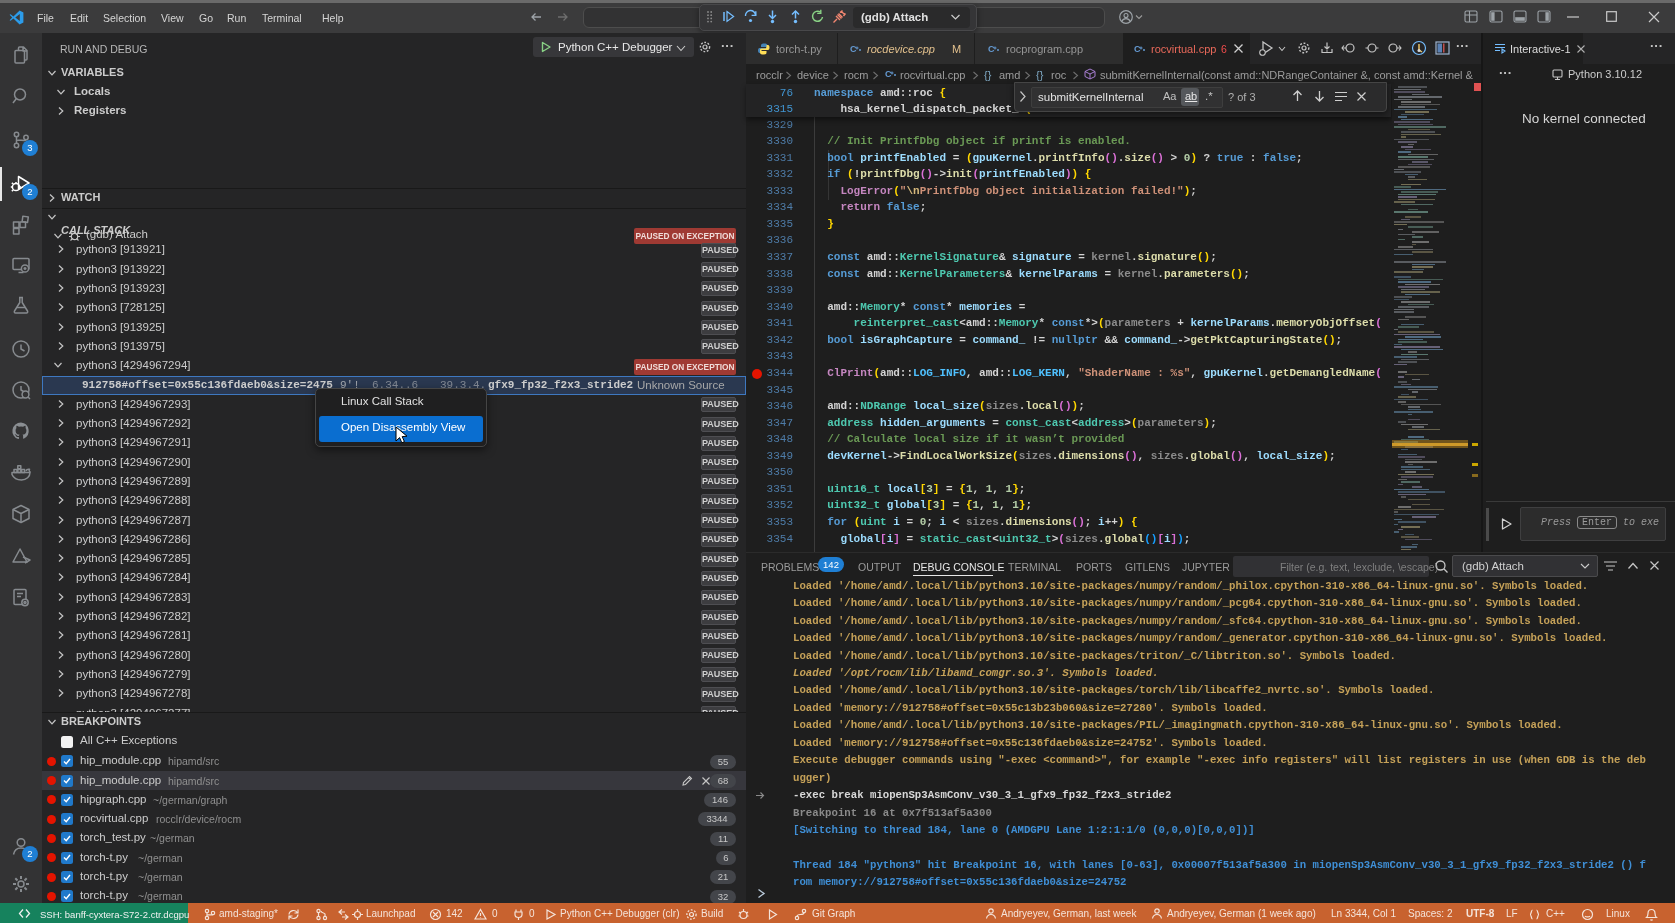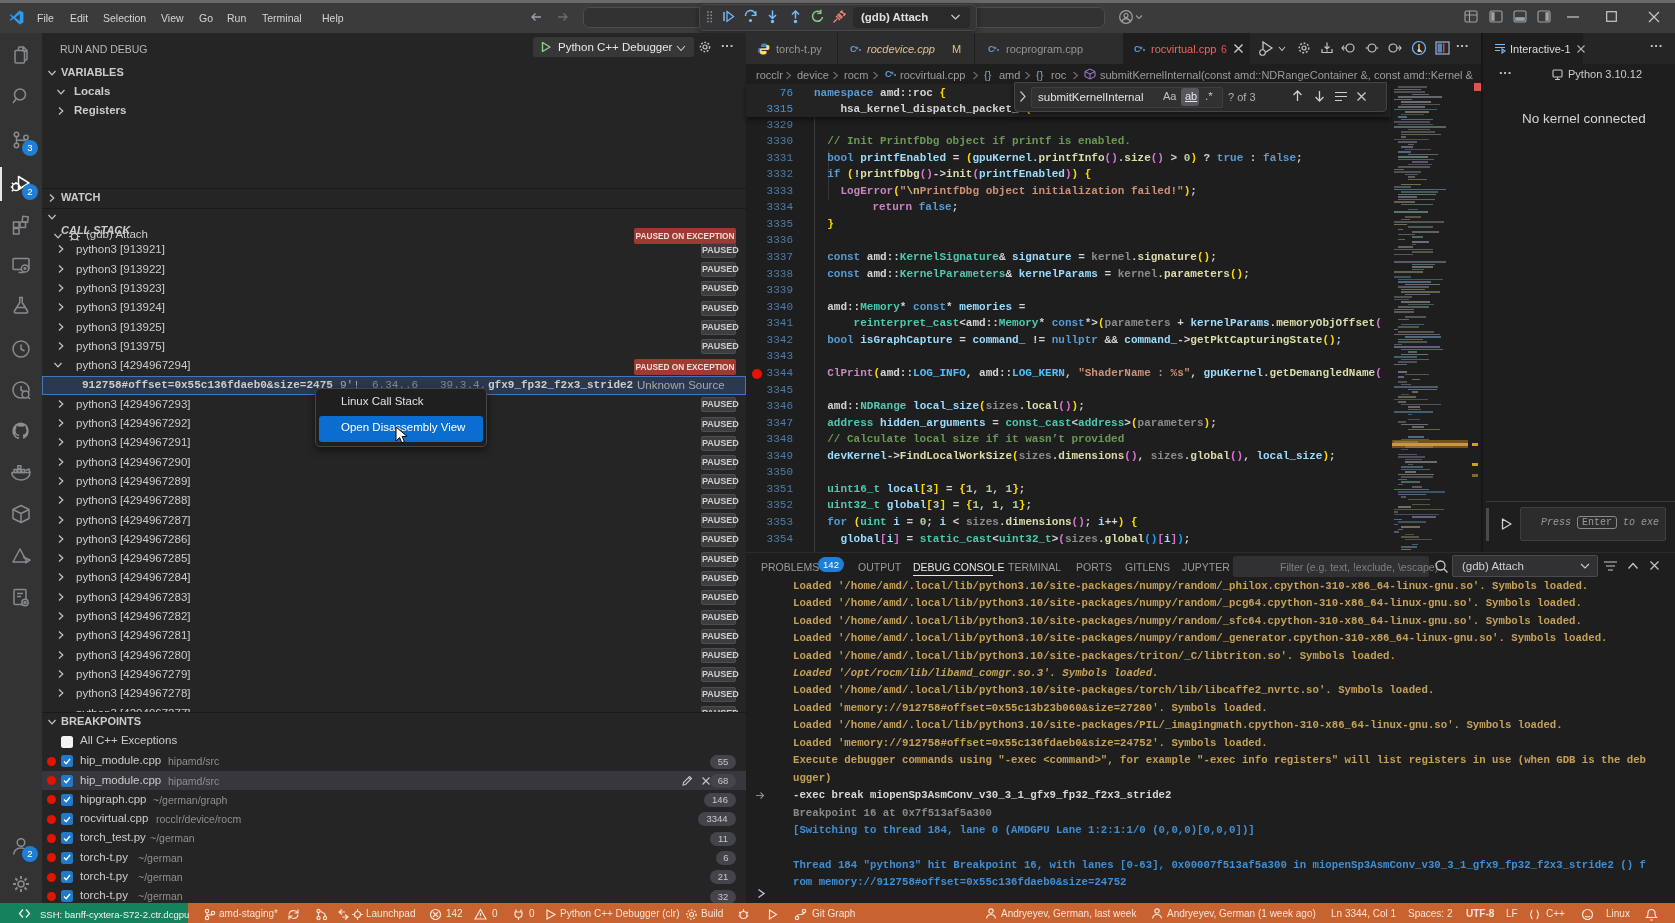--- a/index.html
+++ b/index.html
@@ -245,21 +245,21 @@
 <div class="ab" style="left:76px;top:262.6px;font-size:11.5px;color:#cccccc;font-weight:normal;white-space:pre;">python3 [913922]</div>
 <div class="ab" style="left:701px;top:262.1px;width:35px;height:15px;background:#3d3d40;border:1px solid #4e4e52;border-radius:2px;color:#cfcfcf;font-size:9px;font-weight:bold;line-height:13px;text-align:center;">PAUSED</div>
 <svg class="ab" style="left:56px;top:282.9px" width="10" height="10" viewBox="0 0 10 10" fill="none">
       <path d="M3 1.5 L6.8 5 L3 8.5" stroke="#c5c5c5" stroke-width="1.2"></path>
     </svg>
 <div class="ab" style="left:76px;top:281.9px;font-size:11.5px;color:#cccccc;font-weight:normal;white-space:pre;">python3 [913923]</div>
 <div class="ab" style="left:701px;top:281.4px;width:35px;height:15px;background:#3d3d40;border:1px solid #4e4e52;border-radius:2px;color:#cfcfcf;font-size:9px;font-weight:bold;line-height:13px;text-align:center;">PAUSED</div>
 <svg class="ab" style="left:56px;top:302.2px" width="10" height="10" viewBox="0 0 10 10" fill="none">
       <path d="M3 1.5 L6.8 5 L3 8.5" stroke="#c5c5c5" stroke-width="1.2"></path>
     </svg>
-<div class="ab" style="left:76px;top:301.2px;font-size:11.5px;color:#cccccc;font-weight:normal;white-space:pre;">python3 [913924]</div>
+<div class="ab" style="left:76px;top:301.2px;font-size:11.5px;color:#cccccc;font-weight:normal;white-space:pre;">python3 [728125]</div>
 <div class="ab" style="left:701px;top:300.7px;width:35px;height:15px;background:#3d3d40;border:1px solid #4e4e52;border-radius:2px;color:#cfcfcf;font-size:9px;font-weight:bold;line-height:13px;text-align:center;">PAUSED</div>
 <svg class="ab" style="left:56px;top:321.5px" width="10" height="10" viewBox="0 0 10 10" fill="none">
       <path d="M3 1.5 L6.8 5 L3 8.5" stroke="#c5c5c5" stroke-width="1.2"></path>
     </svg>
 <div class="ab" style="left:76px;top:320.5px;font-size:11.5px;color:#cccccc;font-weight:normal;white-space:pre;">python3 [913925]</div>
 <div class="ab" style="left:701px;top:320px;width:35px;height:15px;background:#3d3d40;border:1px solid #4e4e52;border-radius:2px;color:#cfcfcf;font-size:9px;font-weight:bold;line-height:13px;text-align:center;">PAUSED</div>
 <svg class="ab" style="left:56px;top:340.8px" width="10" height="10" viewBox="0 0 10 10" fill="none">
       <path d="M3 1.5 L6.8 5 L3 8.5" stroke="#c5c5c5" stroke-width="1.2"></path>
     </svg>
 <div class="ab" style="left:76px;top:339.8px;font-size:11.5px;color:#cccccc;font-weight:normal;white-space:pre;">python3 [913975]</div>
@@ -556,21 +556,21 @@
       <div class="cl" style="top:34.5px;left:68px;"></div>
       <div class="ln" style="top:51.065px;left:0;width:47px;">3330</div>
       <div class="cl" style="top:51.065px;left:68px;">  <span class="c">// Init PrintfDbg object if printf is enabled.</span></div>
       <div class="ln" style="top:67.63px;left:0;width:47px;">3331</div>
       <div class="cl" style="top:67.63px;left:68px;">  <span class="k">bool</span> <span class="v">printfEnabled</span> <span class="w">=</span> <span class="b1">(</span><span class="v">gpuKernel</span><span class="w">.</span><span class="f">printfInfo</span><span class="b2">()</span><span class="w">.</span><span class="f">size</span><span class="b2">()</span> <span class="w">&gt;</span> <span class="n">0</span><span class="b1">)</span> <span class="w">?</span> <span class="k">true</span> <span class="w">:</span> <span class="k">false</span><span class="w">;</span></div>
       <div class="ln" style="top:84.195px;left:0;width:47px;">3332</div>
       <div class="cl" style="top:84.195px;left:68px;">  <span class="k">if</span> <span class="b1">(</span><span class="w">!</span><span class="f">printfDbg</span><span class="b2">()</span><span class="w">-&gt;</span><span class="f">init</span><span class="b2">(</span><span class="v">printfEnabled</span><span class="b2">)</span><span class="b1">)</span> <span class="b1">{</span></div>
       <div class="ln" style="top:100.76px;left:0;width:47px;">3333</div>
       <div class="cl" style="top:100.76px;left:68px;">    <span class="p">LogError</span><span class="b1">(</span><span class="s">"</span><span class="e">\n</span><span class="s">PrintfDbg object initialization failed!"</span><span class="b1">)</span><span class="w">;</span></div>
       <div class="ln" style="top:117.325px;left:0;width:47px;">3334</div>
-      <div class="cl" style="top:117.325px;left:68px;padding-left:32px;">    <span class="p">return</span> <span class="k">false</span><span class="w">;</span></div>
+      <div class="cl" style="top:117.325px;left:68px;">    <span class="p">return</span> <span class="k">false</span><span class="w">;</span></div>
       <div class="ln" style="top:133.89px;left:0;width:47px;">3335</div>
       <div class="cl" style="top:133.89px;left:68px;">  <span class="b1">}</span></div>
       <div class="ln" style="top:150.455px;left:0;width:47px;">3336</div>
       <div class="cl" style="top:150.455px;left:68px;"></div>
       <div class="ln" style="top:167.02px;left:0;width:47px;">3337</div>
       <div class="cl" style="top:167.02px;left:68px;">  <span class="k">const</span> <span class="w">amd::</span><span class="t">KernelSignature</span><span class="w">&amp;</span> <span class="v">signature</span> <span class="w">=</span> <span class="g">kernel</span><span class="w">.</span><span class="f">signature</span><span class="b1">()</span><span class="w">;</span></div>
       <div class="ln" style="top:183.585px;left:0;width:47px;">3338</div>
       <div class="cl" style="top:183.585px;left:68px;">  <span class="k">const</span> <span class="w">amd::</span><span class="t">KernelParameters</span><span class="w">&amp;</span> <span class="v">kernelParams</span> <span class="w">=</span> <span class="g">kernel</span><span class="w">.</span><span class="f">parameters</span><span class="b1">()</span><span class="w">;</span></div>
       <div class="ln" style="top:200.15px;left:0;width:47px;">3339</div>
       <div class="cl" style="top:200.15px;left:68px;"></div>

